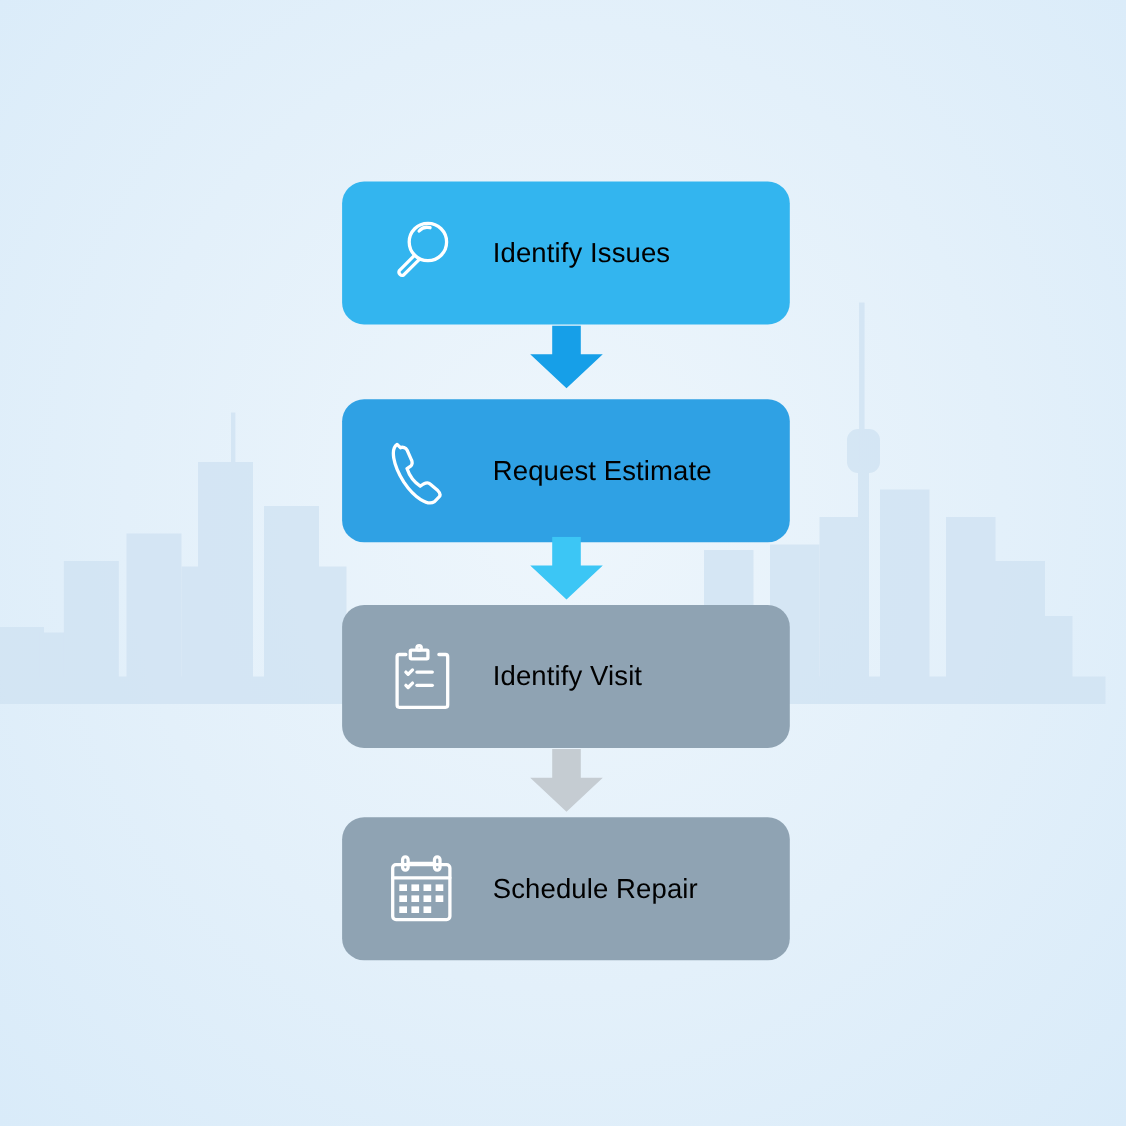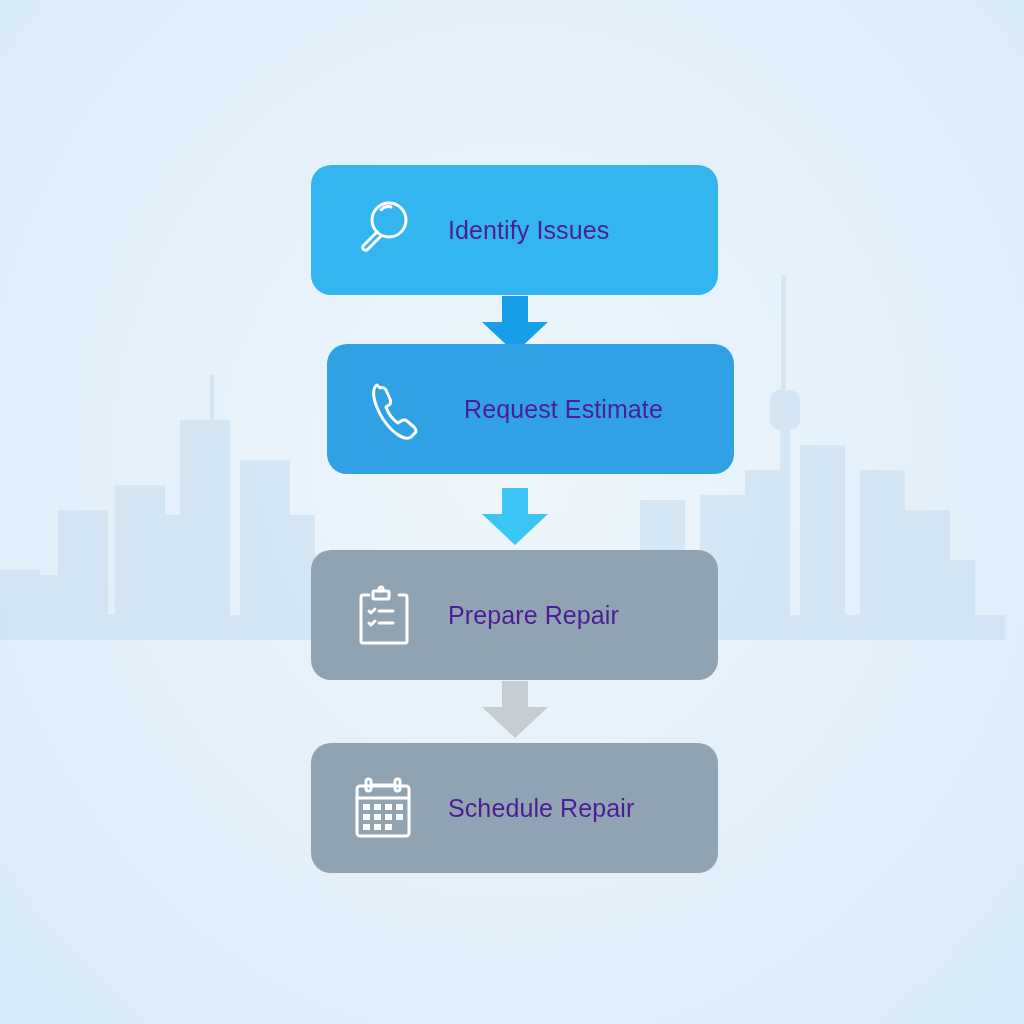--- a/index.html
+++ b/index.html
@@ -5,21 +5,21 @@
   html, body { margin: 0; padding: 0; }
   body {
     width: 1024px; height: 1024px; overflow: hidden; position: relative;
     background: radial-gradient(ellipse at 50% 45%, #eef6fc 0%, #e3f0fa 55%, #d9ebf9 100%);
     font-family: "Liberation Sans", sans-serif;
   }
   .skyline { position: absolute; left: 0; top: 0; width: 1024px; height: 1024px; }
   .step {
     position: absolute; left: 311px; width: 407px; height: 130px;
     border-radius: 20px; display: flex; align-items: center;
-    box-sizing: border-box; color: #4c1d95;
+    box-sizing: border-box; color: #000000;
   }
   .step .icon { position: absolute; left: 36px; width: 72px; height: 72px; display: flex; align-items: center; justify-content: center; }
   .step .label { position: absolute; left: 137px; font-size: 25px; letter-spacing: 0.1px; }
   .arrow { position: absolute; left: 480px; width: 70px; }
 </style>
 </head>
 <body>
 
 <svg class="skyline" viewBox="0 0 1024 1024">
   <g fill="#cfe2f2" opacity="0.75">
@@ -55,21 +55,21 @@
       <path d="M26 34 L12 48 a3 3 0 0 0 4 4 L30 38"></path>
     </svg>
   </span>
   <span class="label">Identify Issues</span>
 </div>
 
 <svg class="arrow" style="top:296px;height:58px;" viewBox="0 0 70 58">
   <polygon points="22,0 48,0 48,26 68,26 35,57 2,26 22,26" fill="#169fe8"></polygon>
 </svg>
 
-<div class="step" style="top:344px;background:#2fa1e4;margin-left:16px;">
+<div class="step" style="top:363px;background:#2fa1e4;">
   <span class="icon">
     <svg width="64" height="64" viewBox="0 0 64 64" fill="none" stroke="#fff" stroke-width="3" stroke-linejoin="round">
       <path d="M10 8 c-6 4 -4 18 6 34 c10 15 22 22 28 18 l4 -4 c2 -2 1 -4 -1 -6 l-7 -6 c-2 -2 -4 -1 -6 0 l-3 2 c-6 -4 -10 -10 -12 -16 l3 -2 c2 -1 2 -4 1 -6 l-4 -9 c-1 -2 -4 -3 -6 -2 z"></path>
     </svg>
   </span>
   <span class="label">Request Estimate</span>
 </div>
 
 <svg class="arrow" style="top:488px;height:58px;" viewBox="0 0 70 58">
   <polygon points="22,0 48,0 48,26 68,26 35,57 2,26 22,26" fill="#3cc6f5"></polygon>
@@ -80,21 +80,21 @@
     <svg width="64" height="64" viewBox="0 0 64 64" fill="none" stroke="#fff" stroke-width="3" stroke-linecap="round" stroke-linejoin="round">
       <path d="M24 12 h-6 a2 2 0 0 0 -2 2 v44 a2 2 0 0 0 2 2 h42 a2 2 0 0 0 2 -2 v-44 a2 2 0 0 0 -2 -2 h-6" transform="translate(-6 0)"></path>
       <rect x="22" y="8" width="16" height="8" rx="1"></rect>
       <circle cx="30" cy="6" r="2"></circle>
       <path d="M18 28 l2 2 l4 -4"></path>
       <path d="M28 28 h14"></path>
       <path d="M18 40 l2 2 l4 -4"></path>
       <path d="M28 40 h14"></path>
     </svg>
   </span>
-  <span class="label">Prepare Repair</span>
+  <span class="label">Identify Visit</span>
 </div>
 
 <svg class="arrow" style="top:681px;height:58px;" viewBox="0 0 70 58">
   <polygon points="22,0 48,0 48,26 68,26 35,57 2,26 22,26" fill="#c5ccd2"></polygon>
 </svg>
 
 <div class="step" style="top:743px;background:#8fa3b3;text-align:center;">
   <span class="icon">
     <svg width="64" height="64" viewBox="0 0 64 64" fill="none" stroke="#fff" stroke-width="3" stroke-linecap="round" stroke-linejoin="round">
       <rect x="6" y="10" width="52" height="50" rx="3"></rect>

